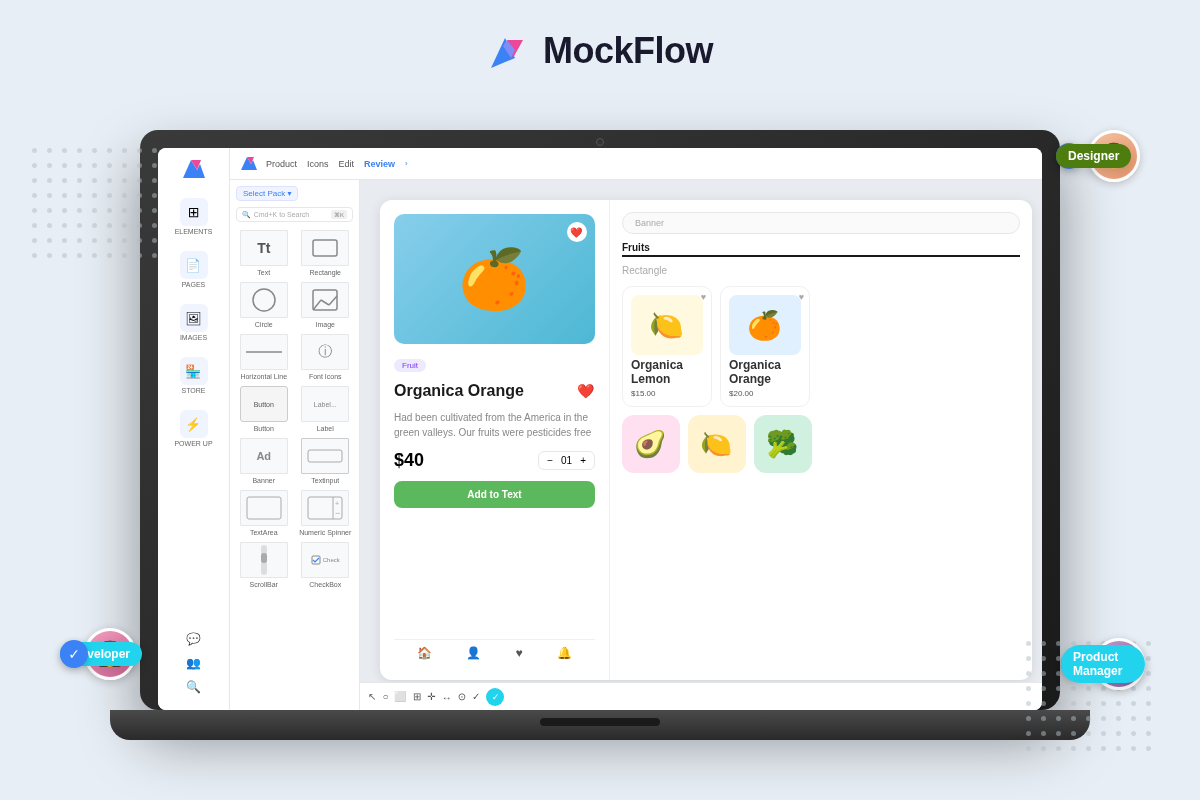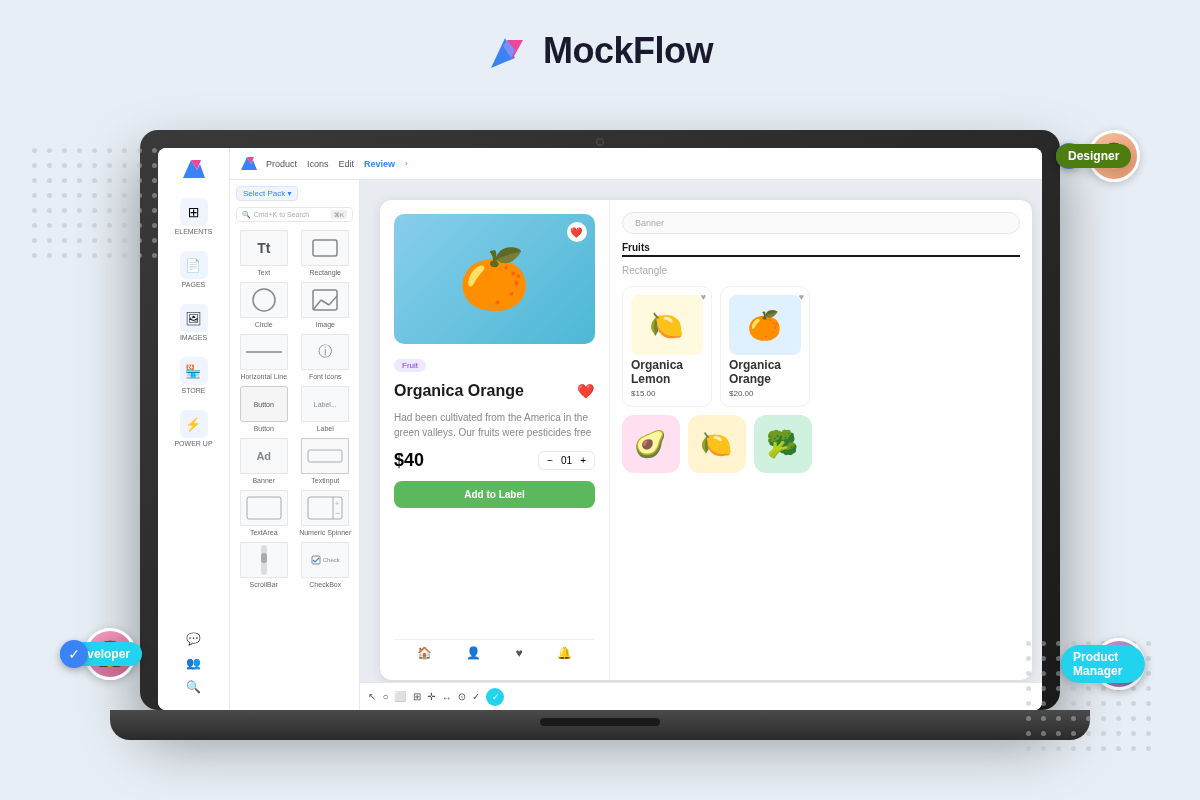--- a/index.html
+++ b/index.html
@@ -819,21 +819,21 @@
                     </div>
                     <p class="product-desc">Had been cultivated from the America in the green valleys. Our fruits were pesticides free</p>
                     <div class="price-row">
                       <span class="price">$40</span>
                       <div class="qty-control">
                         <span style="cursor:pointer">−</span>
                         <span>01</span>
                         <span style="cursor:pointer">+</span>
                       </div>
                     </div>
-                    <button class="add-btn">Add to Label</button>
+                    <button class="add-btn">Add to Text</button>
                     <div class="app-nav">
                       <span class="nav-icon active">🏠</span>
                       <span class="nav-icon">👤</span>
                       <span class="nav-icon">♥</span>
                       <span class="nav-icon">🔔</span>
                     </div>
                   </div>
 
                   <div class="app-right">
                     <div class="app-search">

